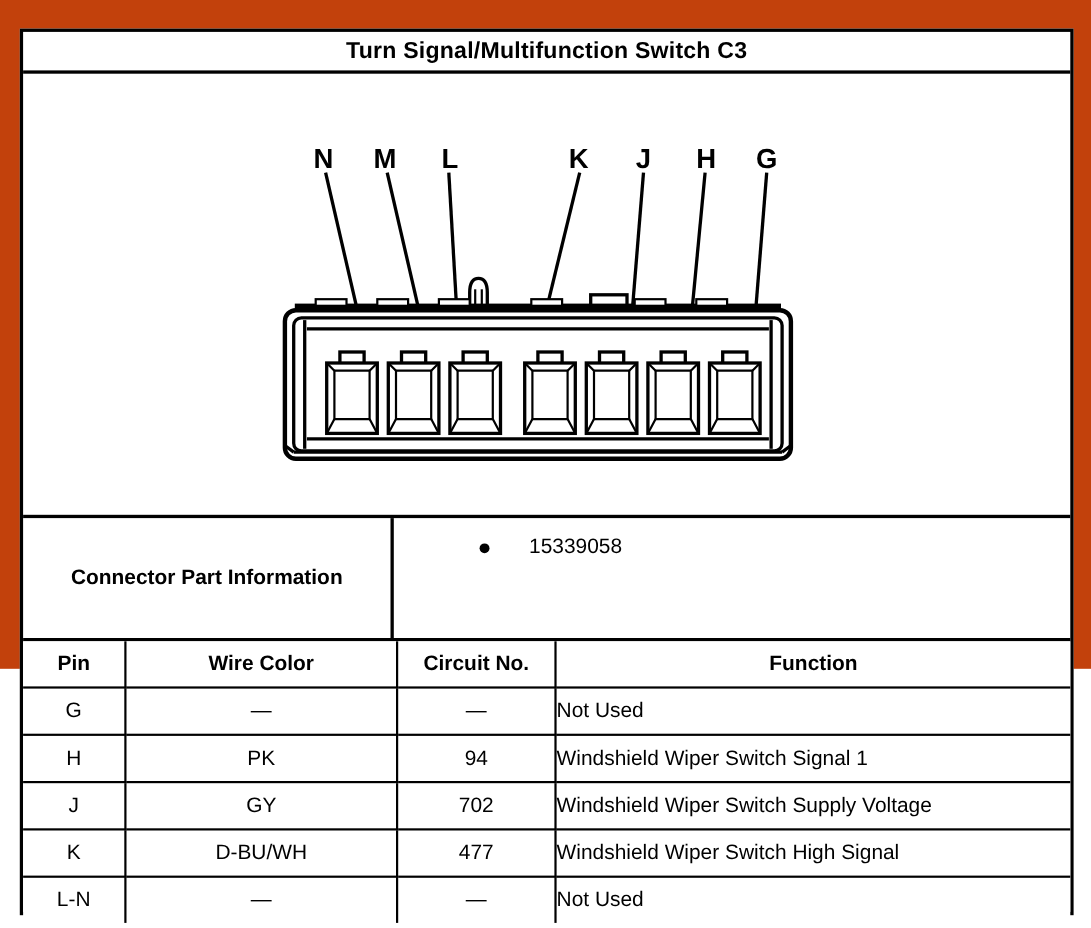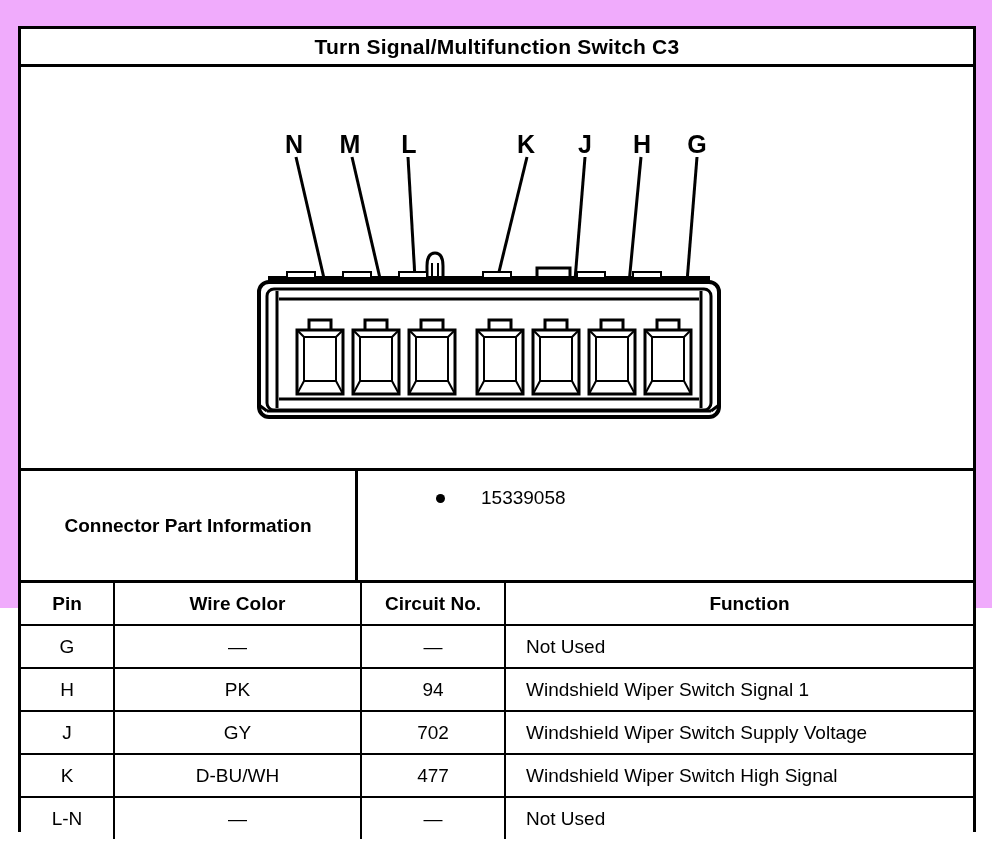--- a/index.html
+++ b/index.html
@@ -12,21 +12,21 @@
     height: 844px;
     font-family: "Liberation Sans", sans-serif;
     color: #000000;
     overflow: hidden;
   }
 
   #page {
     position: relative;
     width: 992px;
     height: 608px;
-    background: #f0abfc;
+    background: #c2410c;
   }
 
   
   .frame {
     position: absolute;
     left: 18px;
     top: 26px;
     width: 958px;
     height: 806px;
     border: 3px solid #000;
@@ -137,21 +137,21 @@
   table.pins td {
     border: 2px solid #000;
     font-size: 19px;
     padding: 0;
     height: 41px;
     background: #fff;
   }
   table.pins th:first-child,
   table.pins td:first-child { border-left: none; }
   table.pins th:last-child,
-  table.pins td:last-child { border-right: none; padding-left: 20px; }
+  table.pins td:last-child { border-right: none; }
   table.pins tr:first-child th { border-top: none; }
   table.pins tr:last-child td { border-bottom: none; }
 
   table.pins th {
     font-weight: bold;
     text-align: center;
   }
   .col-pin    { width: 92px;  text-align: center; }
   .col-wire   { width: 245px; text-align: center; }
   .col-circ   { width: 142px; text-align: center; }

